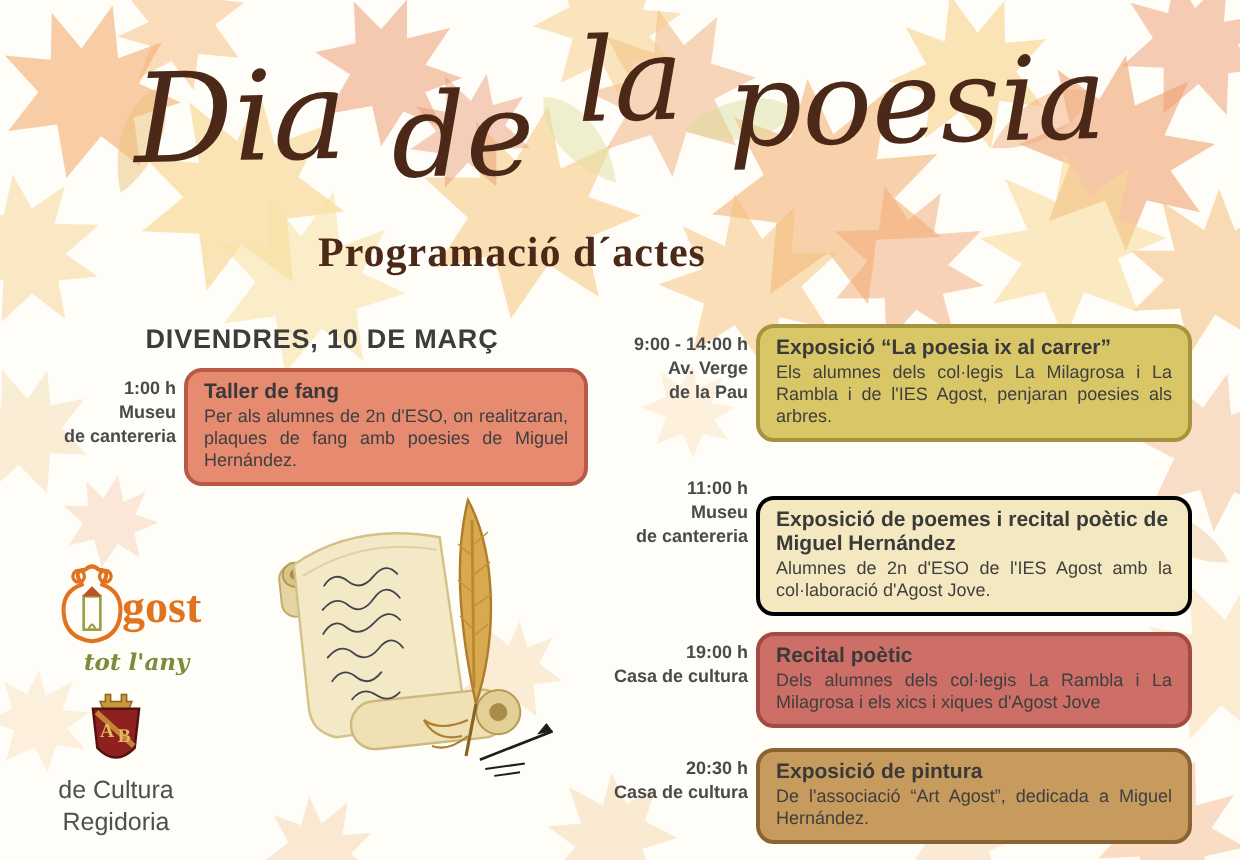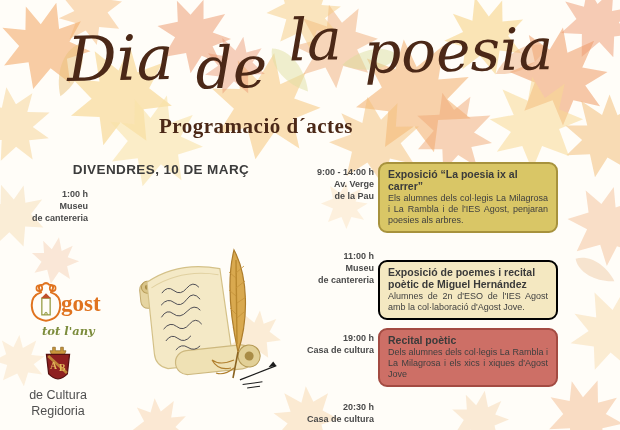--- a/index.html
+++ b/index.html
@@ -27,21 +27,21 @@
   .day-header{margin:0 0 7px 0;text-align:center;font-size:13.5px;font-weight:bold;
               color:#3c3c3c;letter-spacing:.4px;}
   .event{display:flex;align-items:flex-start;}
   .time{font-size:9px;font-weight:bold;color:#4a4a4a;text-align:right;line-height:1.35;
         padding-top:4px;}
   .col-left .time{width:60px;}
   .col-right .time{width:74px;}
   .box{border:2px solid;border-radius:9px;padding:4px 8px 5px 8px;margin-left:4px;
        box-sizing:border-box;}
   .col-left .box{width:202px;}
-  .col-right .box{width:180px;}
+  .col-right .box{width:218px;}
   .etitle{font-size:10.5px;font-weight:bold;color:#3a3a3a;line-height:1.15;}
   .edesc{font-size:9px;color:#3f3f3f;line-height:1.22;text-align:justify;margin-top:1px;}
   .ev1{margin-bottom:13px;}
   .ev2{margin-bottom:8px;}
   .ev3{margin-bottom:10px;}
 
   
   .scroll-art{position:absolute;left:130px;top:248px;width:168px;height:172px;}
   .agost-logo{position:absolute;left:26px;top:281px;width:80px;}
   .agost-top{display:flex;align-items:center;}
@@ -112,20 +112,24 @@
   <h2 class="subtitle" style="color: rgb(75, 40, 23);">Programació d´actes</h2>
 
   <section class="col col-left">
     <h3 class="day-header">DIVENDRES, 10 DE MARÇ</h3>
     <div class="event">
       <div class="time">
         <div>1:00 h</div>
         <div>Museu</div>
         <div>de cantereria</div>
       </div>
+      <div class="box" style="background-color: rgb(230, 138, 112); border-color: rgb(184, 89, 69);">
+        <div class="etitle">Taller de fang</div>
+        <div class="edesc">Per als alumnes de 2n d'ESO, on realitzaran, plaques de fang amb poesies de Miguel Hernández.</div>
+      </div>
     </div>
   </section>
 
   <section class="col col-right">
 
     <div class="event ev1">
       <div class="time">
         <div>9:00 - 14:00 h</div>
         <div>Av. Verge</div>
         <div>de la Pau</div>
@@ -156,20 +160,24 @@
       <div class="box" style="background-color: rgb(205, 111, 102); border-color: rgb(163, 75, 66);">
         <div class="etitle">Recital poètic</div>
         <div class="edesc">Dels alumnes dels col·legis La Rambla i La Milagrosa i els xics i xiques d'Agost Jove</div>
       </div>
     </div>
 
     <div class="event">
       <div class="time">
         <div>20:30 h</div>
         <div>Casa de cultura</div>
+      </div>
+      <div class="box" style="background-color: rgb(199, 154, 93); border-color: rgb(138, 99, 50);">
+        <div class="etitle">Exposició de pintura</div>
+        <div class="edesc">De l'associació “Art Agost”, dedicada a Miguel Hernández.</div>
       </div>
     </div>
   </section>
 
   <svg class="scroll-art" viewBox="0 0 168 172" aria-hidden="true">
     <g transform="rotate(-6 80 80)">
       <rect x="14" y="28" width="16" height="26" rx="7" fill="#e6d5a2" stroke="#c3ab6f" stroke-width="1"></rect>
       <circle cx="22" cy="33" r="6" fill="#d9c488" stroke="#b59a55" stroke-width="1"></circle>
       <circle cx="22" cy="33" r="2.5" fill="#a98c46"></circle>
       <path d="M22,28 Q55,10 96,22 L99,100 Q70,116 34,116 Q22,112 22,100 Z" fill="#f4e9c6" stroke="#d4c188" stroke-width="1.2"></path>

